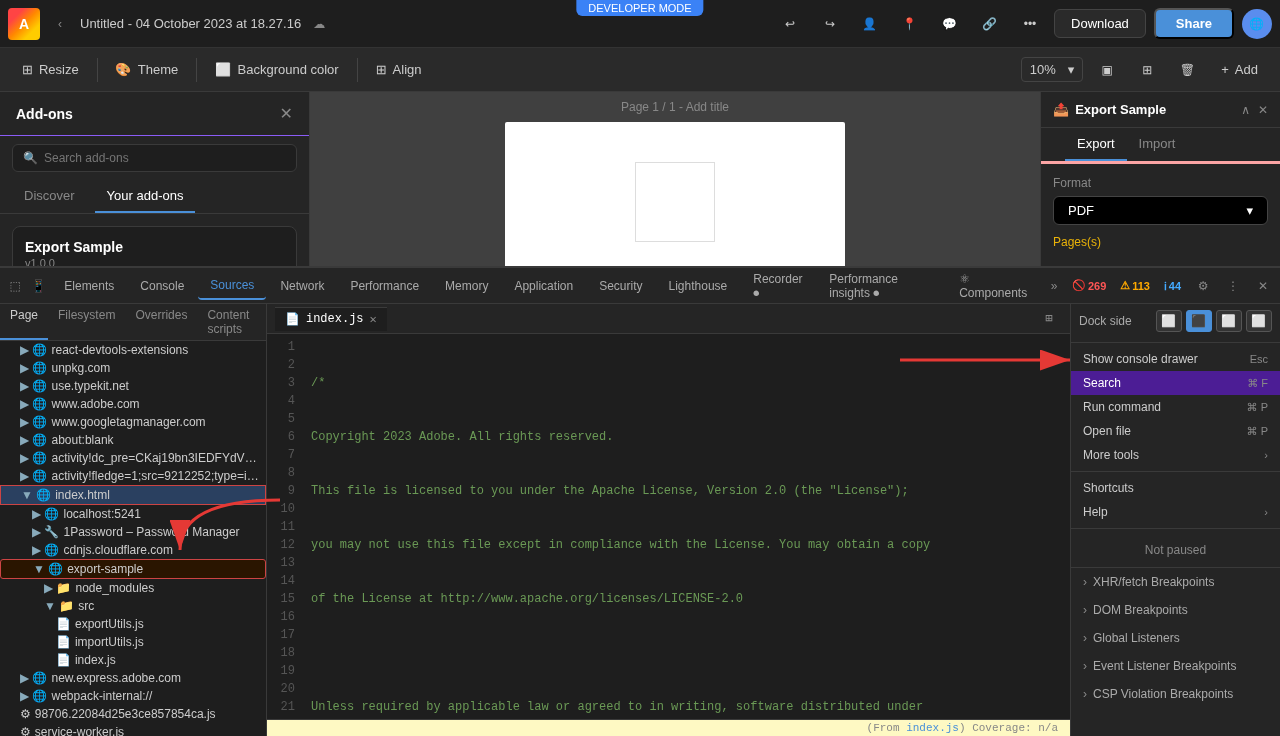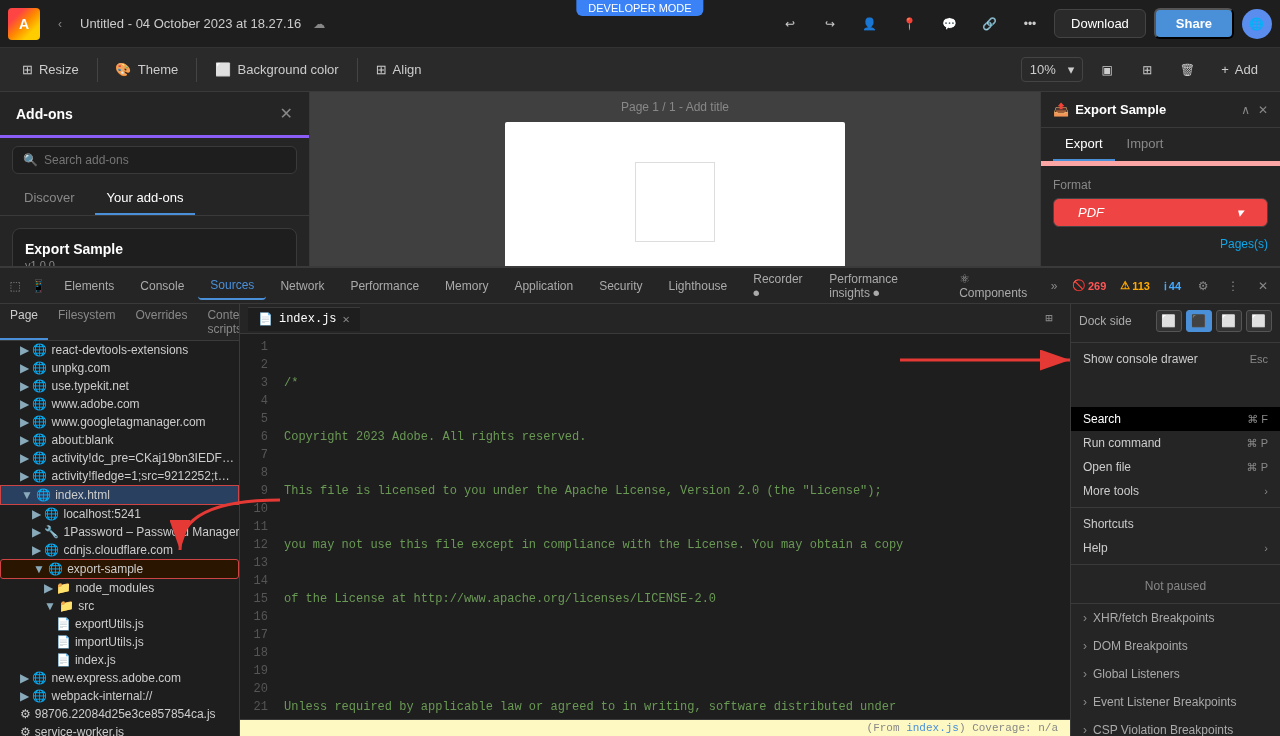--- a/index.html
+++ b/index.html
@@ -92,21 +92,21 @@
       width: 310px;
       background: #252525;
       border-right: 1px solid #3a3a3a;
       display: flex;
       flex-direction: column;
       flex-shrink: 0;
     }
     .addons-header {
       display: flex; align-items: center; justify-content: space-between;
       padding: 12px 16px;
-      border-bottom: 3px solid #8b5cf6;
+      border-bottom: 1px solid #8b5cf6;
     }
     .addons-title { font-size: 14px; font-weight: 600; color: #fff; }
     .close-btn { color: #888; cursor: pointer; font-size: 16px; }
     .addons-search {
       margin: 8px 12px;
       background: #1e1e1e;
       border: 1px solid #3a3a3a;
       border-radius: 6px;
       display: flex; align-items: center; gap: 6px;
       padding: 6px 10px;
@@ -180,41 +180,40 @@
       border-bottom: 1px solid #3a3a3a;
     }
     .right-panel-title {
       display: flex; align-items: center; gap: 6px;
       font-size: 13px; font-weight: 600; color: #fff;
     }
     .right-panel-actions { display: flex; gap: 8px; }
     .panel-icon-btn { color: #888; cursor: pointer; }
     .rp-tabs {
       display: flex; gap: 0;
-      padding: 0 12px;
-      border-bottom: 5px solid #fca5a5;
+      padding: 0 24px;
+      border-bottom: 3px solid #fca5a5;
     }
     .rp-tab {
       padding: 8px 12px; cursor: pointer; color: #888; font-size: 13px;
     }
     .rp-tab.active { color: #fff; border-bottom: 2px solid #4a90d9; }
     .rp-section {
       padding: 12px;
     }
     .rp-label { font-size: 12px; color: #888; margin-bottom: 6px; }
     .rp-select {
       width: 100%;
-      background: #ef4444; border: 1px solid #444;
-      border-radius: 6px; padding: 6px 24px;
+      background: #000000; border: 1px solid #444;
+      border-radius: 6px; padding: 6px 14px;
       color: #fff; font-size: 13px;
       display: flex; align-items: center; justify-content: space-between;
       cursor: pointer;
-      font-style: italic;
-    }
-    .rp-field-label { font-size: 12px; color: #0ea5e9; margin: 10px 0 4px; text-align: right; }
+    }
+    .rp-field-label { font-size: 12px; color: #eab308; margin: 10px 0 4px; }
 
     
     #devtools {
       position: absolute;
       left: 0; right: 0; bottom: 0;
       height: 470px;
       background: #1e1e1e;
       border-top: 2px solid #3a3a3a;
       display: flex;
       flex-direction: column;
@@ -247,21 +246,21 @@
 
     
     .devtools-body {
       display: flex;
       flex: 1;
       overflow: hidden;
     }
 
     
     .sources-sidebar {
-      width: 240px;
+      width: 267px;
       background: #1e1e1e;
       border-right: 1px solid #3a3a3a;
       overflow-y: auto;
       flex-shrink: 0;
     }
     .sources-tabs {
       display: flex;
       border-bottom: 1px solid #3a3a3a;
       background: #252525;
     }
@@ -349,21 +348,21 @@
       flex-direction: column;
     }
     .dt-panel-menu {
       padding: 4px 0;
     }
     .dt-menu-item {
       display: flex; align-items: center; justify-content: space-between;
       padding: 5px 12px;
       cursor: pointer; color: #ccc; font-size: 12px;
     }
-    .dt-menu-item:hover, .dt-menu-item.active { background: #000000; color: #fff; margin-top: 36px; }
+    .dt-menu-item:hover, .dt-menu-item.active { background: #4c1d95; color: #fff; }
     .dt-menu-item .shortcut { color: #888; font-size: 11px; }
     .dt-menu-sep { height: 1px; background: #3a3a3a; margin: 4px 0; }
     .dt-dock-section {
       padding: 6px 8px;
       border-bottom: 1px solid #3a3a3a;
     }
     .dt-dock-row {
       display: flex; align-items: center; justify-content: space-between;
       margin-bottom: 4px;
     }

